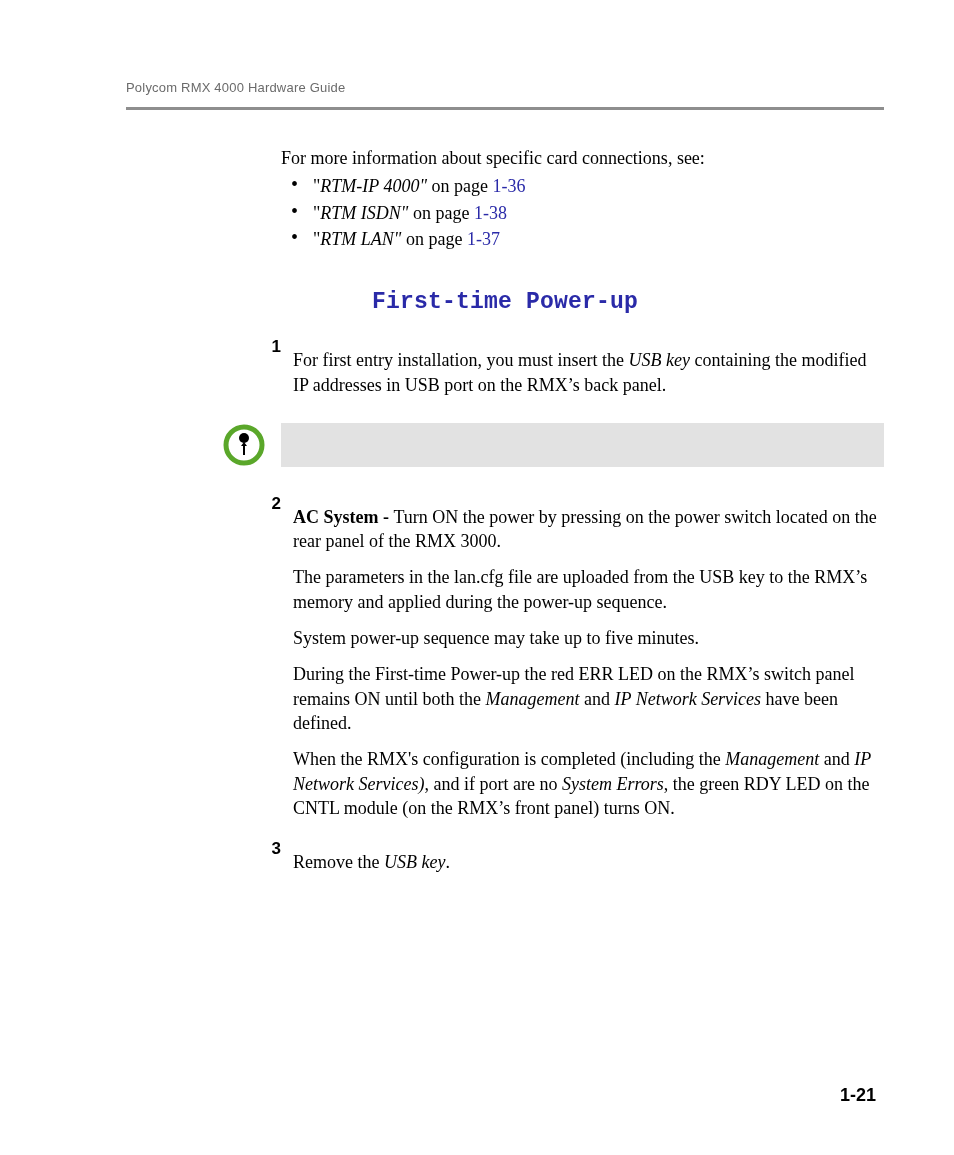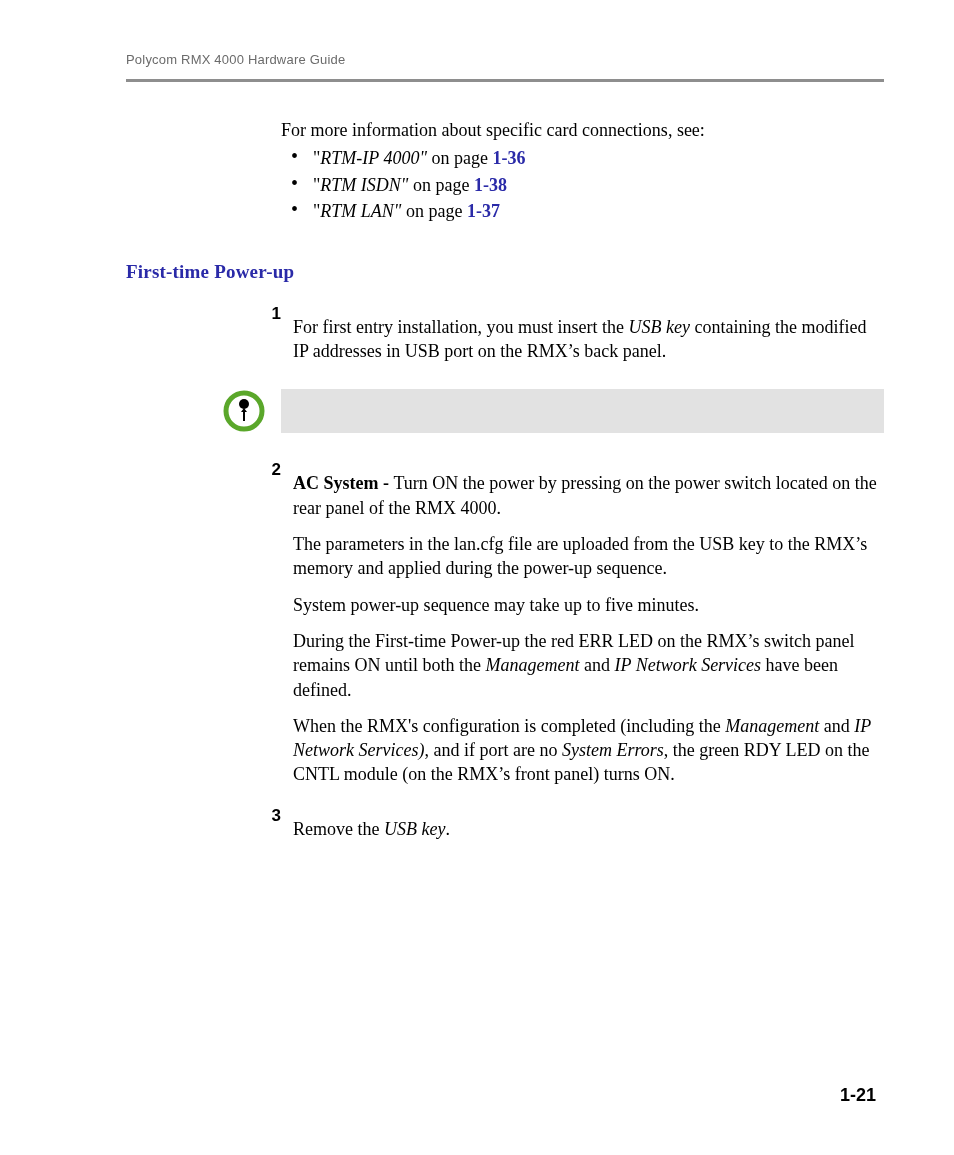--- a/index.html
+++ b/index.html
@@ -6,21 +6,21 @@
     margin: 0;
     padding: 0;
     background: #fff;
     font-family: "Palatino Linotype", "Book Antiqua", Palatino, serif;
     color: #000;
     width: 954px;
     height: 1155px;
     position: relative;
   }
   .page {
-    padding: 52px 70px 0 126px;
+    padding: 80px 70px 0 126px;
     position: relative;
     height: 100%;
     box-sizing: border-box;
   }
   .running-header {
     font-family: "Trebuchet MS", "Lucida Sans", sans-serif;
     font-size: 13px;
     color: #6b6b6b;
     letter-spacing: .2px;
     margin-bottom: 12px;
@@ -50,28 +50,29 @@
   }
   ul.refs li::before {
     content: "•";
     position: absolute;
     left: 10px;
     top: 0;
     font-size: 20px;
     line-height: 1;
   }
   .ital { font-style: italic; }
-  .blue-link { color: #2a2aa8; font-weight: bold; }
+  .blue-link { color: #2a2aa8; font-weight: normal; }
   .h2 {
-    font-family: Liberation Serif, serif;
+    font-family: Liberation Mono, monospace;
     font-weight: bold;
     color: #2a2aa8;
-    font-size: 19px;
+    font-size: 23px;
     margin: 0 0 18px -155px;
     letter-spacing: .2px;
+    text-align: center;
   }
   .step {
     display: flex;
     align-items: flex-start;
     margin: 0 0 10px -24px;
   }
   .step .num {
     font-family: "Trebuchet MS", "Verdana", sans-serif;
     font-weight: bold;
     font-size: 17px;
@@ -149,21 +150,21 @@
           <path d="M 21 18 L 24 22 L 22 22 L 22 31 L 20 31 L 20 22 L 18 22 Z" fill="#000"></path>
         </svg>
       </div>
       <div class="callout-box"></div>
     </div>
 
     <div class="step">
       <div class="num">2</div>
       <div class="txt">
         <p>
-          <span class="bold">AC System - </span><span>Turn ON the power by pressing on the power switch located on the rear panel of the RMX 4000.</span>
+          <span class="bold">AC System - </span><span>Turn ON the power by pressing on the power switch located on the rear panel of the RMX 3000.</span>
         </p>
         <p>The parameters in the lan.cfg file are uploaded from the USB key to the RMX’s memory and applied during the power-up sequence.</p>
         <p>System power-up sequence may take up to five minutes.</p>
         <p>
           <span>During the First-time Power-up the red ERR LED on the RMX’s switch panel remains ON until both the </span><span class="ital">Management</span><span> and </span><span class="ital">IP Network Services</span><span> have been defined.</span>
         </p>
         <p>
           <span>When the RMX's configuration is completed (including the </span><span class="ital">Management</span><span> and </span><span class="ital">IP Network Services)</span><span>, and if port are no </span><span class="ital">System Errors</span><span>, the green RDY LED on the CNTL module (on the RMX’s front panel) turns ON.</span>
         </p>
       </div>

